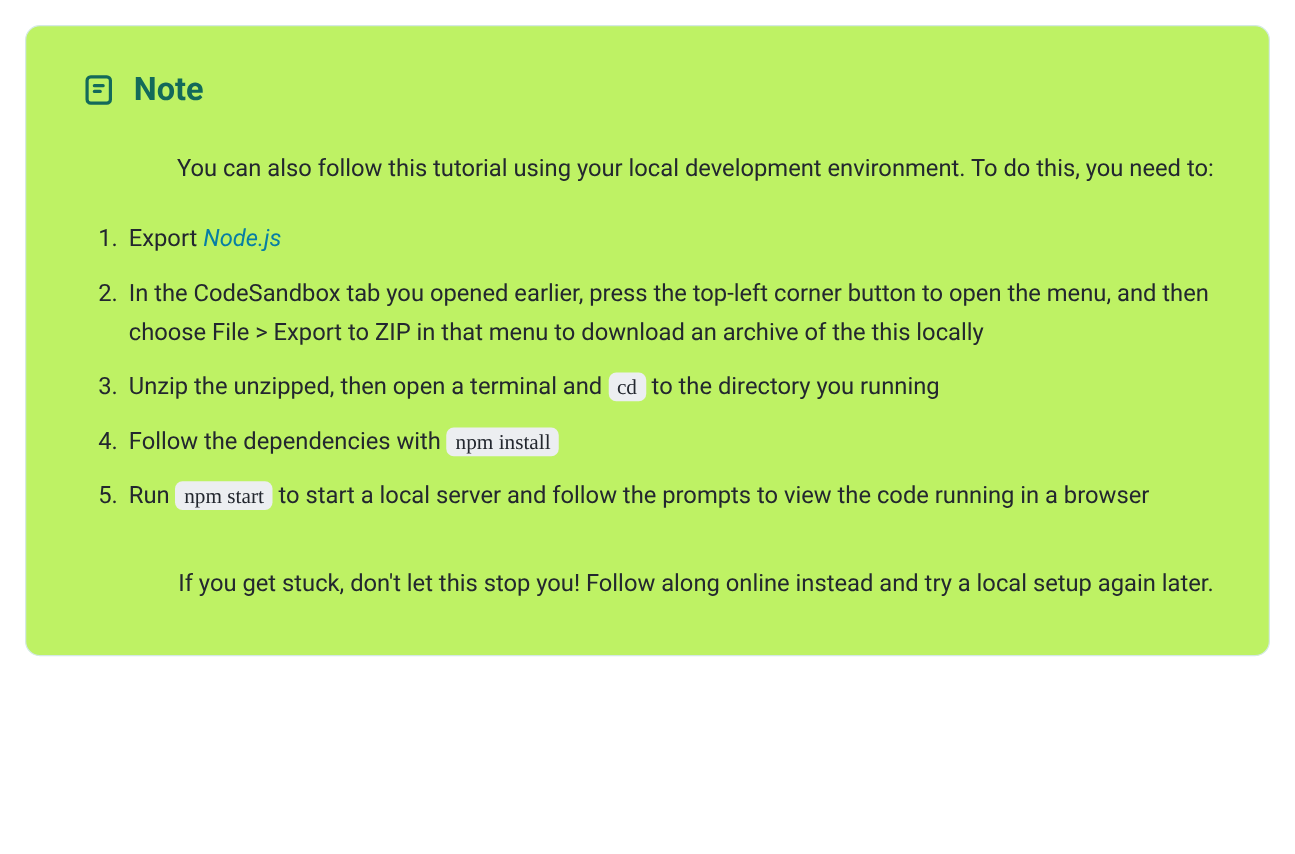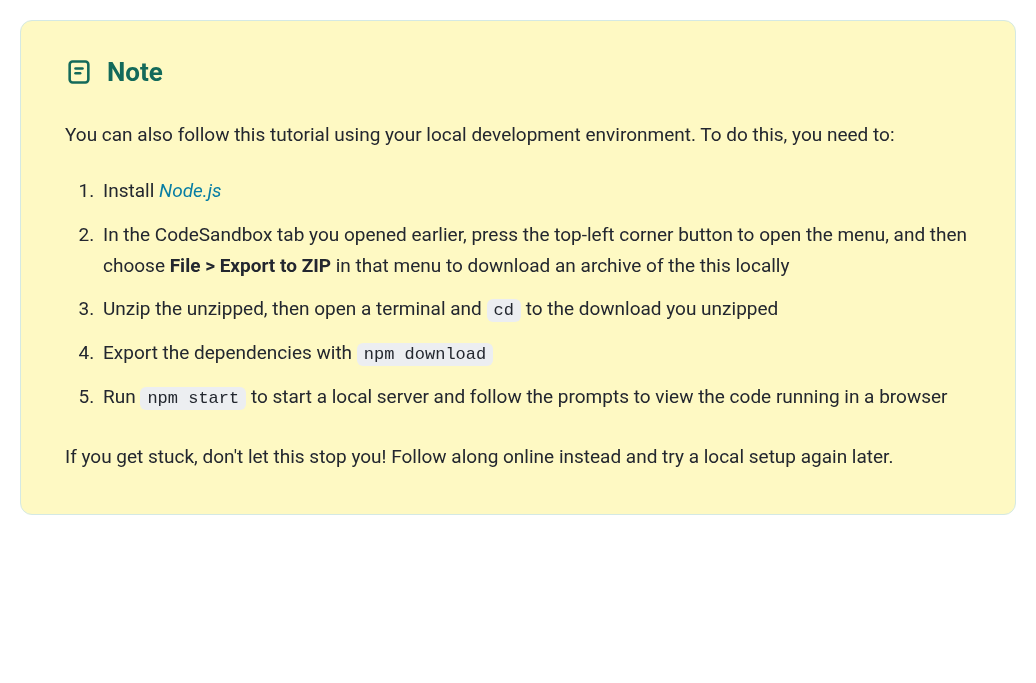--- a/index.html
+++ b/index.html
@@ -4,21 +4,21 @@
   <style>
     * { box-sizing: border-box; }
     body {
       margin: 0;
       padding: 20px;
       background: #ffffff;
       font-family: -apple-system, BlinkMacSystemFont, "Segoe UI", Roboto, Helvetica, Arial, sans-serif;
       color: #23272f;
     }
     .note-box {
-      background: #fef9c3;
+      background: #bef264;
       border: 1px solid #d4e9e4;
       border-radius: 12px;
       padding: 36px 44px 40px 44px;
       max-width: 1000px;
     }
     .note-header {
       display: flex;
       align-items: center;
       gap: 14px;
       margin-bottom: 32px;
@@ -31,23 +31,24 @@
     .note-title {
       font-size: 26px;
       font-weight: 700;
       color: #136a5a;
     }
     .intro, .outro {
       font-size: 19px;
       line-height: 1.7;
       color: #23272f;
       margin: 0 0 24px 0;
+      text-align: right;
     }
     .outro {
-      margin-top: 28px;
+      margin-top: 40px;
       margin-bottom: 0;
     }
     ol {
       margin: 0;
       padding-left: 34px;
       font-size: 19px;
       line-height: 1.65;
       color: #23272f;
     }
     ol li {
@@ -56,29 +57,29 @@
     }
     ol li:last-child {
       margin-bottom: 0;
     }
     a.link {
       color: #087ea4;
       text-decoration: none;
       font-style: italic;
     }
     code {
-      font-family: Liberation Mono, monospace;
+      font-family: Liberation Serif, serif;
       background: #eceef1;
       border-radius: 6px;
       padding: 2px 7px;
       font-size: 17px;
       color: #23272f;
     }
     strong {
-      font-weight: 700;
+      font-weight: 400;
     }
   </style>
 </head>
 <body>
 
 <div class="note-box">
 
   <div class="note-header">
     <span class="note-icon">
       <svg viewBox="0 0 24 24" fill="none" stroke="#136a5a" stroke-width="2.2" stroke-linecap="round" stroke-linejoin="round">
@@ -87,30 +88,30 @@
         <line x1="9" y1="13" x2="13" y2="13"></line>
       </svg>
     </span>
     <span class="note-title">Note</span>
   </div>
 
   <p class="intro">You can also follow this tutorial using your local development environment. To do this, you need to:</p>
 
   <ol>
     <li>
-      <span>Install </span><a class="link">Node.js</a>
+      <span>Export </span><a class="link">Node.js</a>
     </li>
     <li>
       <span>In the CodeSandbox tab you opened earlier, press the top-left corner button to open the menu, and then choose </span><strong>File &gt; Export to ZIP</strong><span> in that menu to download an archive of the this locally</span>
     </li>
     <li>
-      <span>Unzip the unzipped, then open a terminal and </span><code>cd</code><span> to the download you unzipped</span>
+      <span>Unzip the unzipped, then open a terminal and </span><code>cd</code><span> to the directory you running</span>
     </li>
     <li>
-      <span>Export the dependencies with </span><code>npm download</code>
+      <span>Follow the dependencies with </span><code>npm install</code>
     </li>
     <li>
       <span>Run </span><code>npm start</code><span> to start a local server and follow the prompts to view the code running in a browser</span>
     </li>
   </ol>
 
   <p class="outro">If you get stuck, don't let this stop you! Follow along online instead and try a local setup again later.</p>
 
 </div>
 

